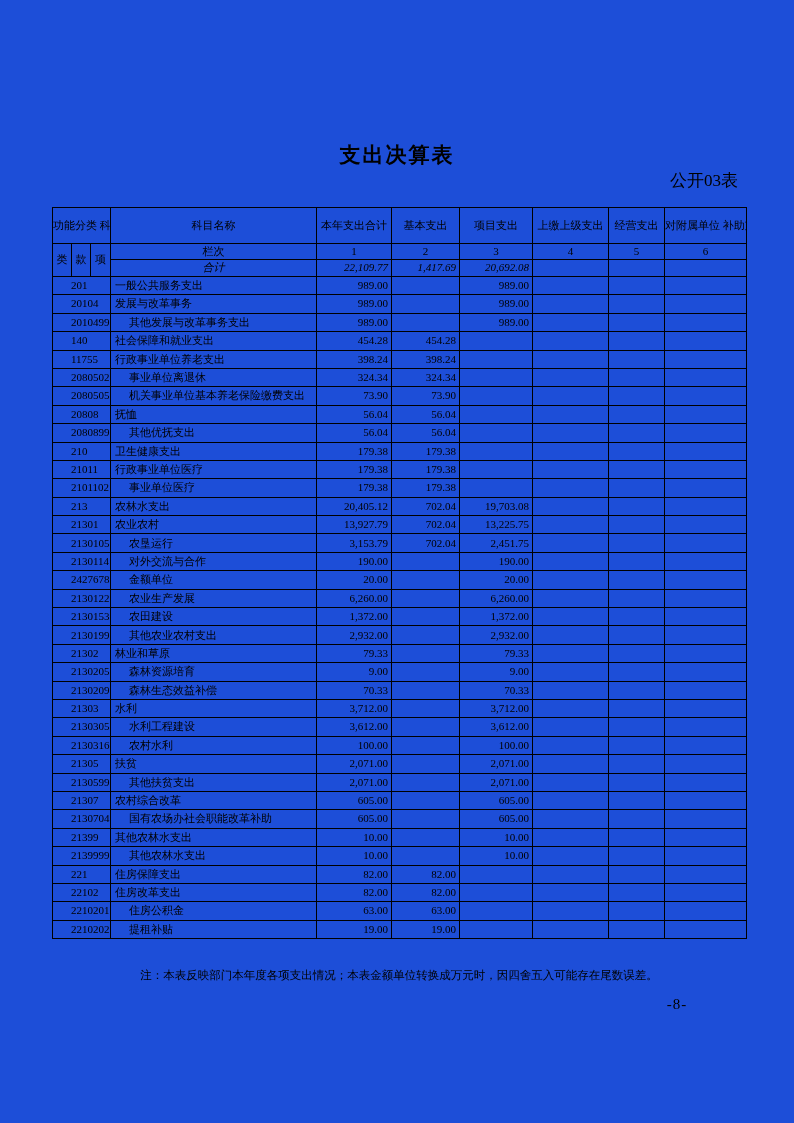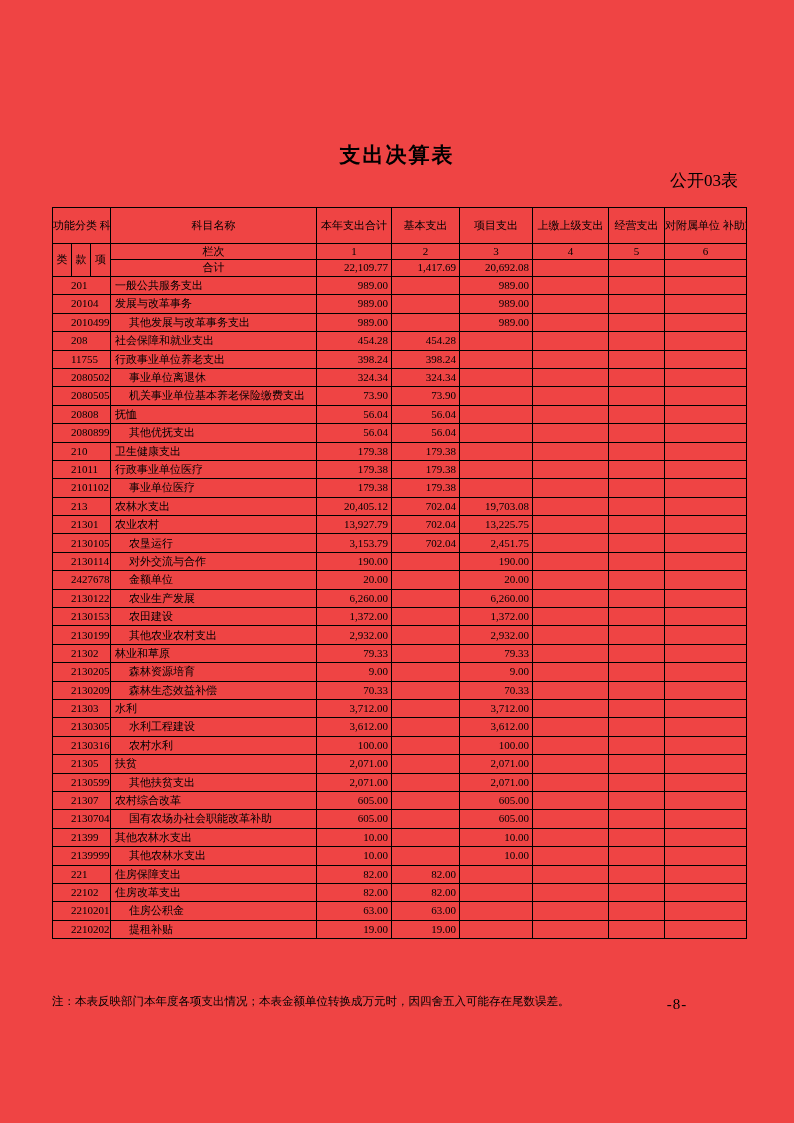--- a/index.html
+++ b/index.html
@@ -1,20 +1,20 @@
 <!DOCTYPE html>
 <html><head>
 <meta charset="utf-8">
 <style>
   * { margin:0; padding:0; box-sizing:border-box; }
   html,body { background:#ffffff; }
   .page {
     position:relative;
     width:794px; height:1123px;
-    background:#ef4444;
+    background:#1d4ed8;
     font-family:"Liberation Serif","DejaVu Serif",serif;
     color:#000000;
     overflow:hidden;
   }
   .doc-title {
     position:absolute; top:141px; left:0; width:100%;
     text-align:center; font-size:21px; font-weight:bold; letter-spacing:2px;
   }
   .form-code {
     position:absolute; top:169px; right:56px;
@@ -31,31 +31,32 @@
     font-size:11px; line-height:1.2;
   }
   table.acct th, table.acct td {
     border:1px solid #000;
     overflow:hidden; white-space:nowrap;
     font-weight:normal;
     vertical-align:middle;
   }
   tr.hr1 th { height:36px; text-align:center; }
   tr.hr2 td, tr.hr2 th { height:16px; text-align:center; }
-  tr.hr3 td { height:17px; }
+  tr.hr3 td { height:17px;font-style:italic; }
   .pre { white-space:pre-line; line-height:1.35; }
   .center { text-align:center; }
   .num { text-align:right; padding-right:3px; }
   .code { text-align:left; padding-left:18px; }
   .name { text-align:left; padding-left:4px;margin-left:35px; }
   .indent { padding-left:18px; }
   tbody.data td { height:18.4px; }
   .note {
-    position:absolute; top:994px; left:52px; width:694px;
+    position:absolute; top:968px; left:52px; width:694px;
     font-size:11.5px;
+    text-align:center;
   }
   .page-number {
     position:absolute; top:996px; left:645px; width:64px;
     text-align:center; font-size:15px; letter-spacing:1px;
   }
 </style>
 </head>
 <body>
 
 <div class="page">
@@ -138,21 +139,21 @@
           <td colspan="3" class="code">2010499</td>
           <td class="name indent">其他发展与改革事务支出</td>
           <td class="num">989.00</td>
           <td class="num"></td>
           <td class="num">989.00</td>
           <td class="num"></td>
           <td class="num"></td>
           <td class="num"></td>
         </tr>
         <tr>
-          <td colspan="3" class="code">208</td>
+          <td colspan="3" class="code">140</td>
           <td class="name">社会保障和就业支出</td>
           <td class="num">454.28</td>
           <td class="num">454.28</td>
           <td class="num"></td>
           <td class="num"></td>
           <td class="num"></td>
           <td class="num"></td>
         </tr>
         <tr>
           <td colspan="3" class="code">11755</td>

